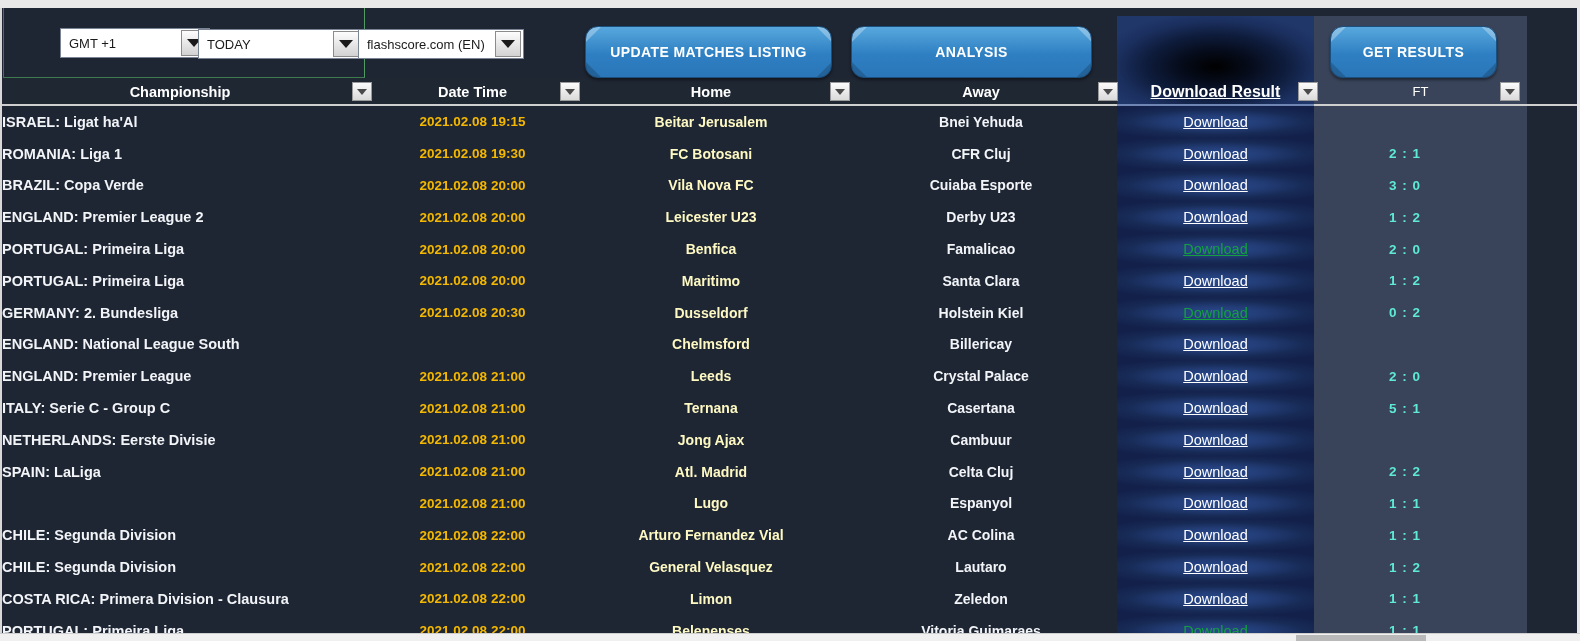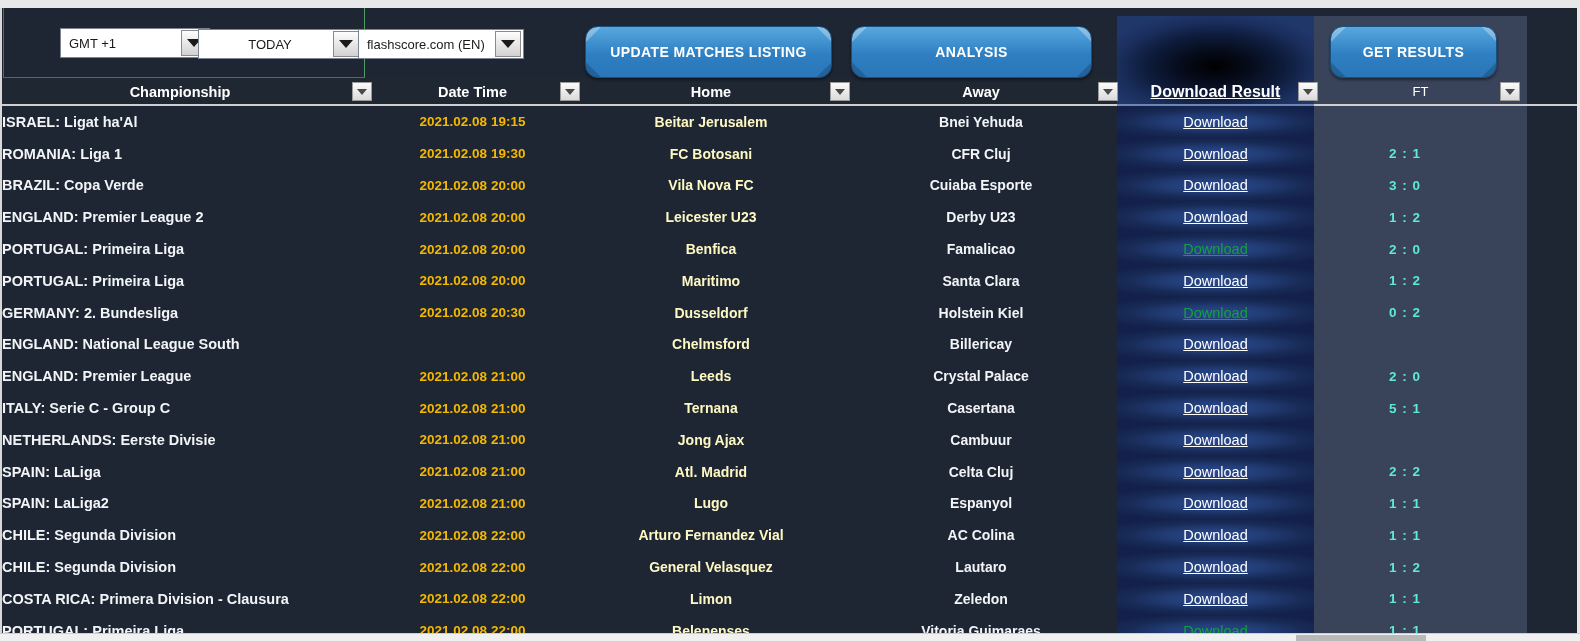--- a/index.html
+++ b/index.html
@@ -56,21 +56,21 @@
     display: flex; align-items: center; justify-content: center;
   }
   .combo .carrow::after {
     content: "";
     width: 0; height: 0;
     border-left: 7px solid transparent;
     border-right: 7px solid transparent;
     border-top: 8px solid #1a1a1a;
   }
   #combo-tz    { left: 37px;  top: 20px; width: 150px; margin-left: 23px; }
-  #combo-day   { left: 198px; top: 21px; width: 164px; text-align: center; }
+  #combo-day   { left: 198px; top: 21px; width: 164px; }
   #combo-site  { left: 358px; top: 21px; width: 166px; }
 
   .bigbtn {
     position: absolute;
     border-radius: 13px;
     color: #ffffff;
     font-weight: bold;
     letter-spacing: .4px;
     display: flex; align-items: center; justify-content: center;
     text-align: center;
@@ -470,21 +470,20 @@
         <div class="cell c-dl">
           <span class="dllink">Download</span>
         </div>
         <div class="cell c-ft">2 : 2</div>
       </div>
       <div class="row">
         <div class="rowbg-left"></div>
         <div class="rowbg-dl"></div>
         <div class="rowbg-ft"></div>
         <div class="rowbg-right"></div>
-        <div class="cell c-champ">SPAIN: LaLiga2</div>
         <div class="cell c-date">2021.02.08 21:00</div>
         <div class="cell c-home">Lugo</div>
         <div class="cell c-away">Espanyol</div>
         <div class="cell c-dl">
           <span class="dllink">Download</span>
         </div>
         <div class="cell c-ft">1 : 1</div>
       </div>
       <div class="row">
         <div class="rowbg-left"></div>

